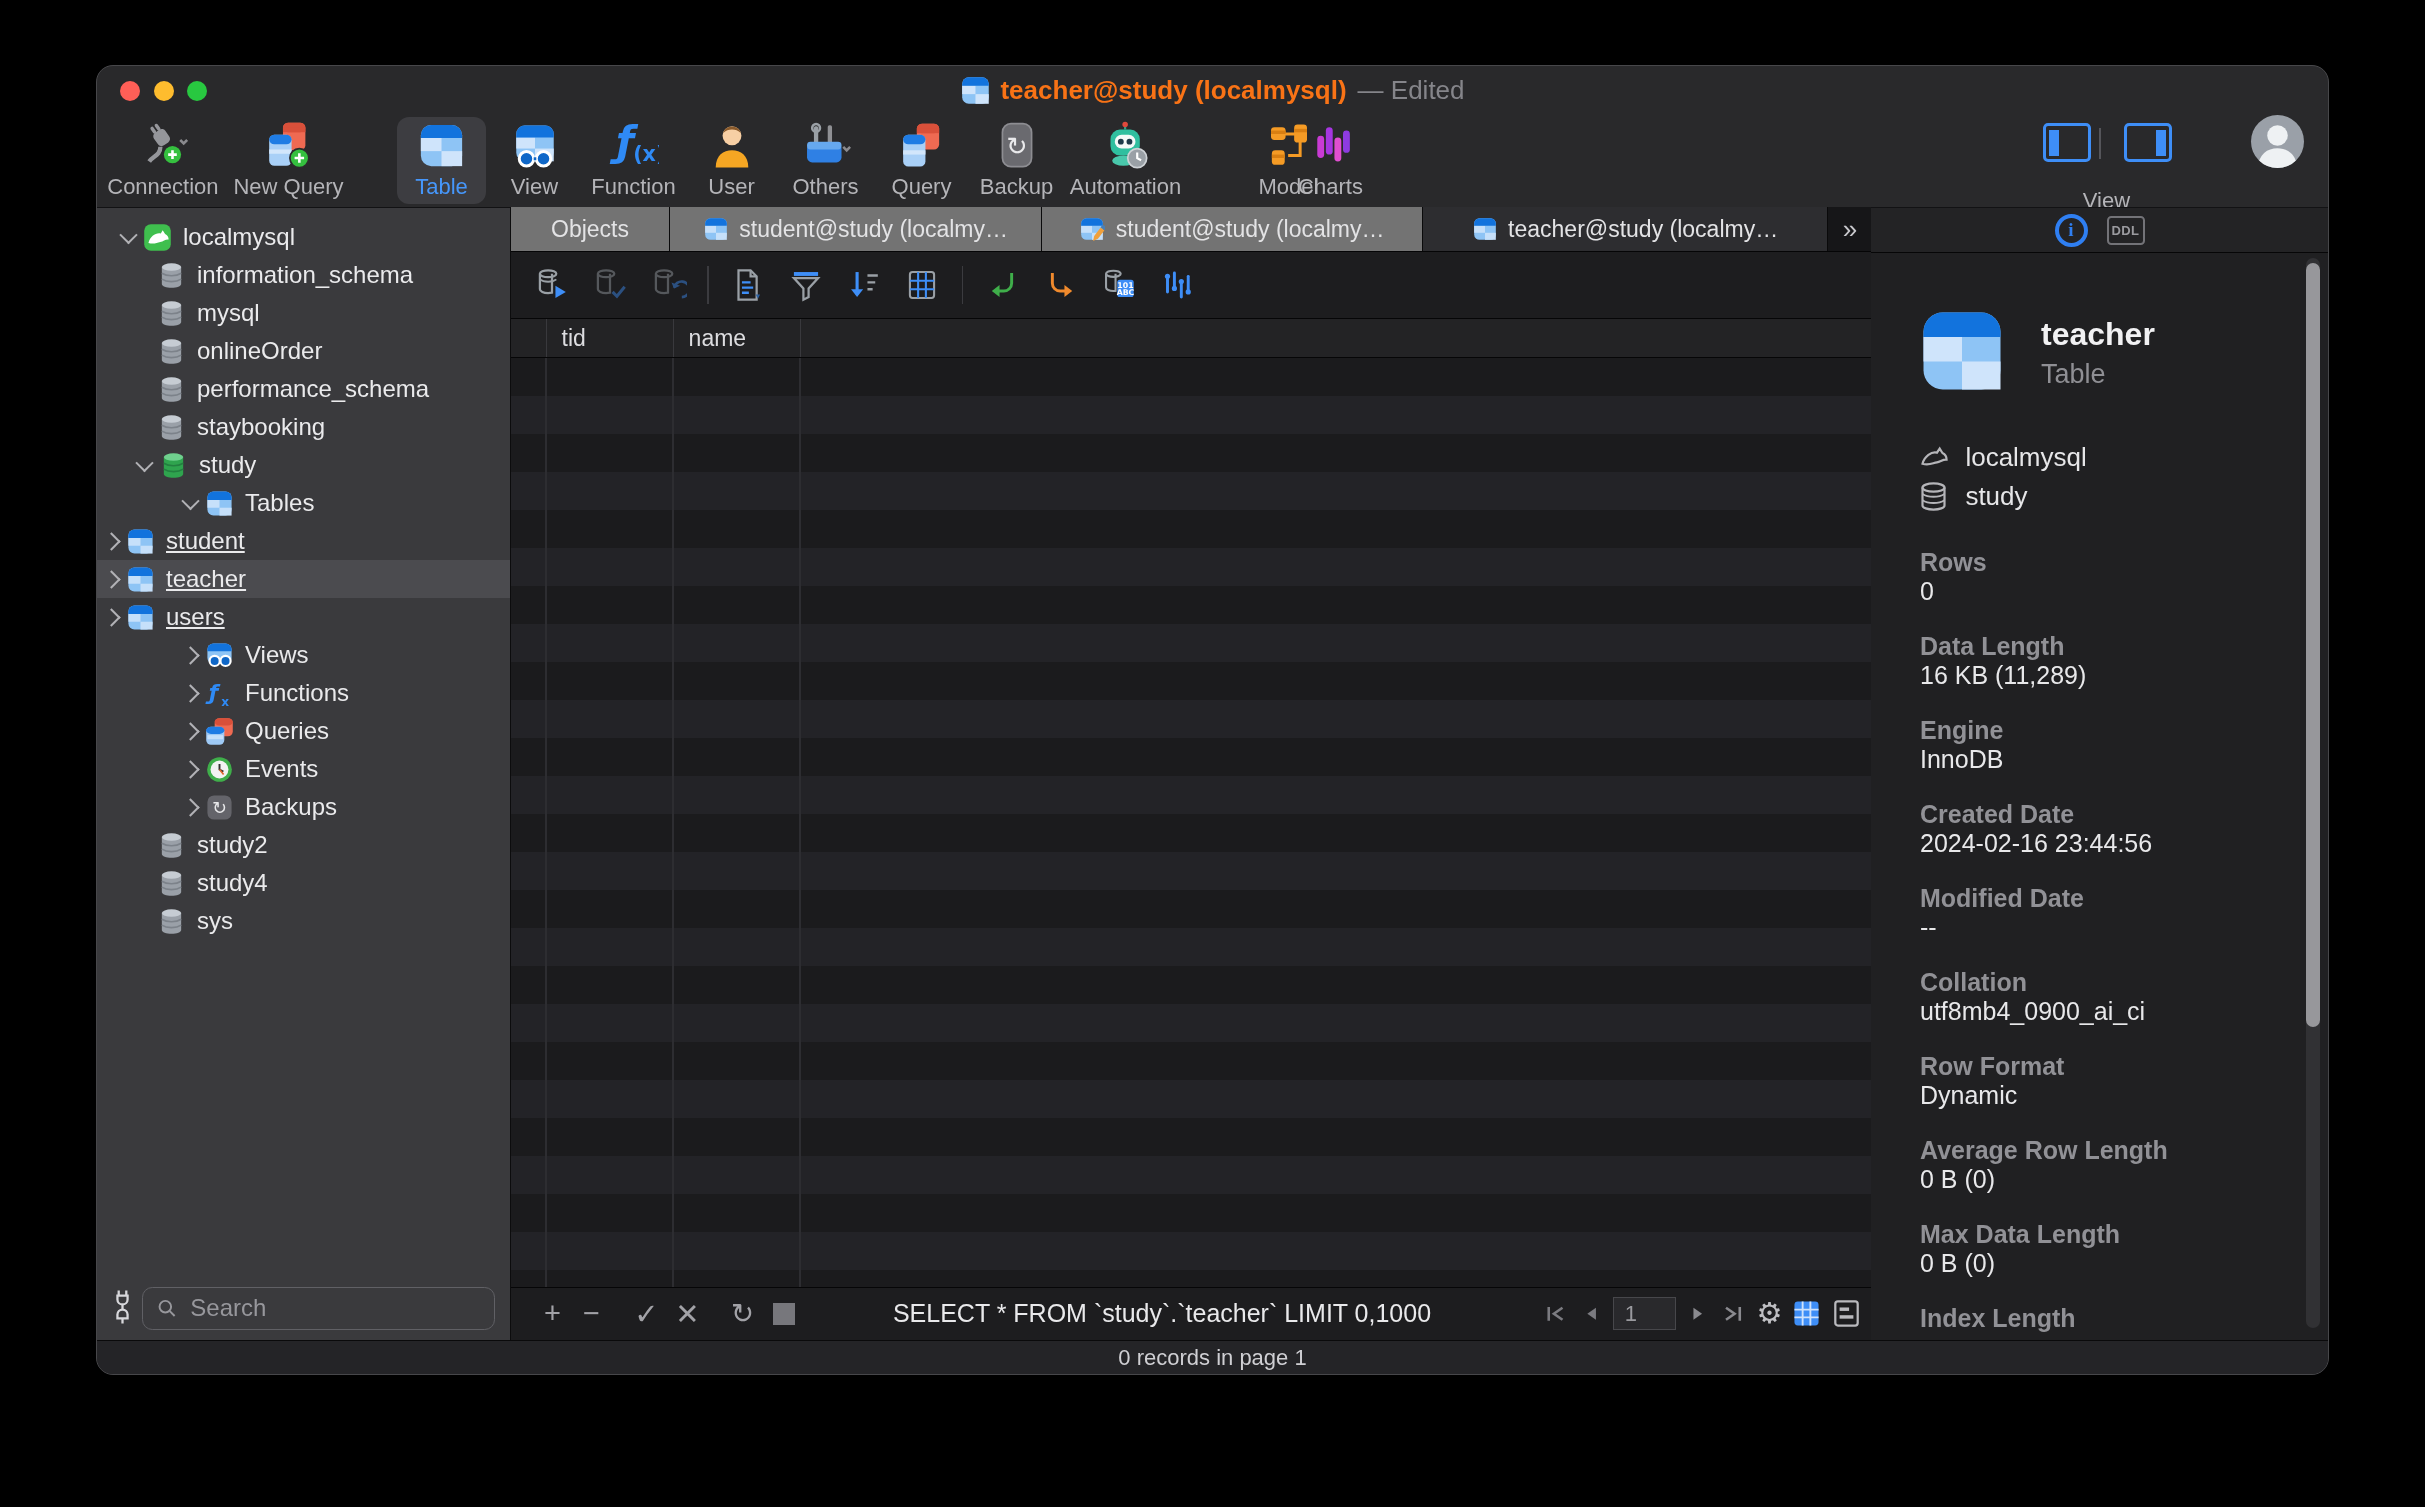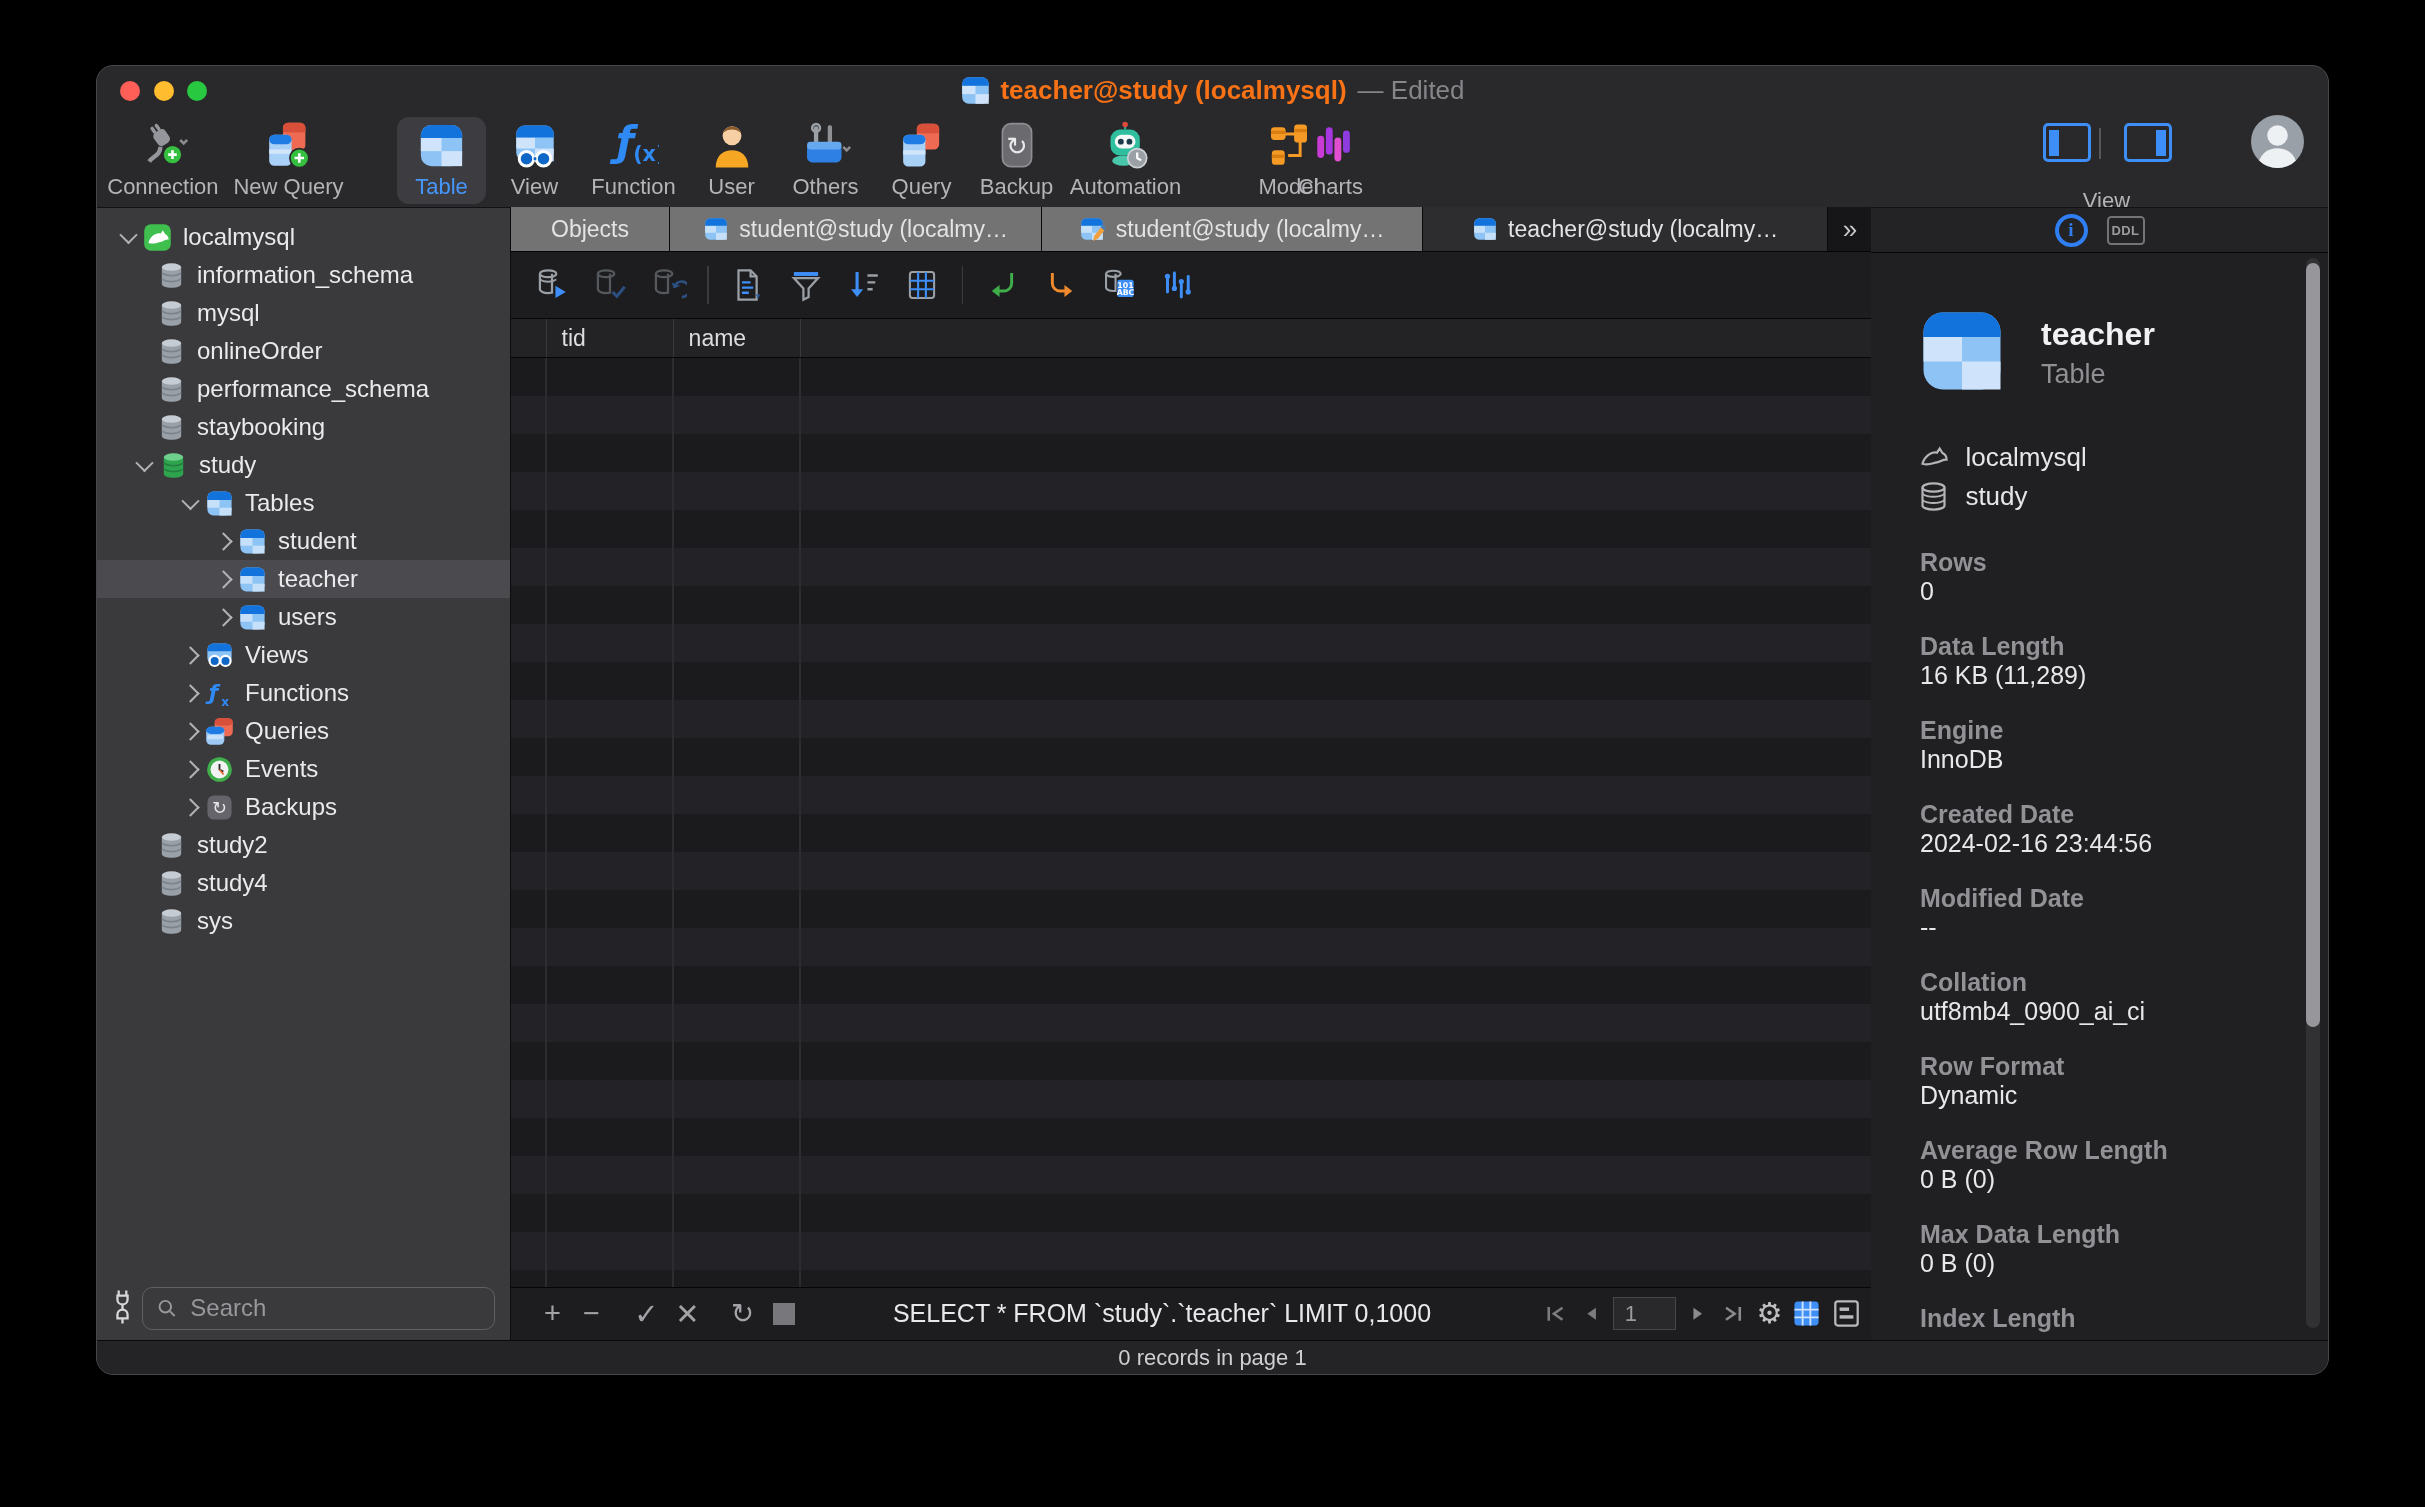--- a/index.html
+++ b/index.html
@@ -39,21 +39,21 @@
   .trow.selected{background:#4b4b4f;}
   .chevslot{width:29px;height:29px;flex:0 0 29px;display:flex;align-items:center;justify-content:center;}
   .chev{width:11px;height:11px;border-right:2.6px solid #b2b2b6;border-bottom:2.6px solid #b2b2b6;}
   .chev.down{transform:rotate(45deg) translate(-1.7px,-1.7px);}
   .chev.right{transform:rotate(-45deg);}
   .tic{width:29px;height:29px;flex:0 0 29px;}
   .tlabel{margin-left:11px;white-space:nowrap;}
   .lv0{padding-left:17px;}
   .lv1{padding-left:60px;}
   .lv2{padding-left:79px;}
-  .lv3{padding-left:112px;}
+  .lv3{text-decoration:underline;}
   .side-search{position:absolute;left:45px;right:15.4px;bottom:10.3px;height:43px;border:1.7px solid #606065;border-radius:10.3px;box-sizing:border-box;display:flex;align-items:center;gap:11px;padding:0 13px;}
   .side-search input{background:transparent;border:none;outline:none;color:#d8d8dc;font-size:24px;width:100%;font-family:inherit;}
   .side-search input::placeholder{color:#97979c;}
   .plug-ind{position:absolute;left:10.3px;bottom:13.7px;width:31px;height:38px;}
 
   
   .content{position:absolute;left:413px;top:141px;width:1363px;bottom:34px;background:#1b1b1d;border-left:1.7px solid #0c0c0d;border-right:1.7px solid #0c0c0d;box-sizing:border-box;display:flex;flex-direction:column;}
   .tabbar{height:45px;background:#101011;display:flex;flex:0 0 45px;border-bottom:1.7px solid #050506;box-sizing:border-box;}
   .tab{display:flex;align-items:center;justify-content:center;gap:10.3px;font-size:23px;color:#e3e3e5;background:#737373;border-right:1.7px solid #0a0a0b;box-sizing:border-box;white-space:nowrap;overflow:hidden;}
   .tab.active{background:#2d2d30;}

